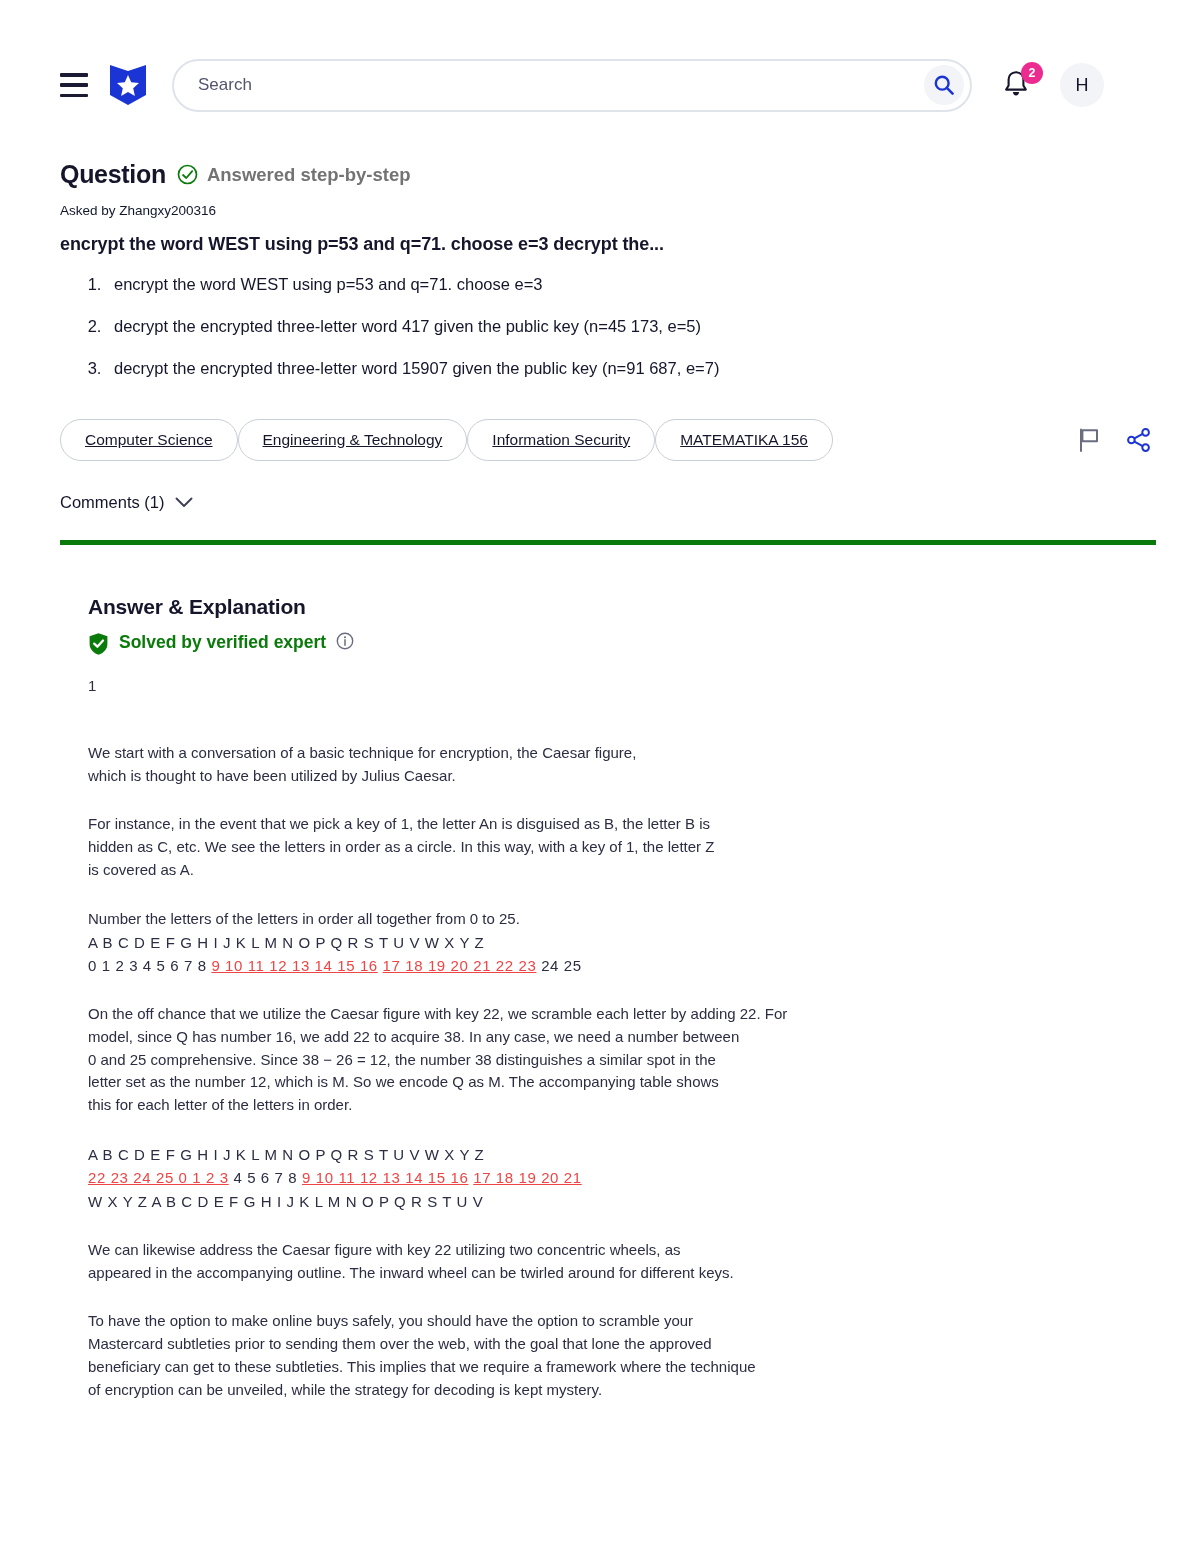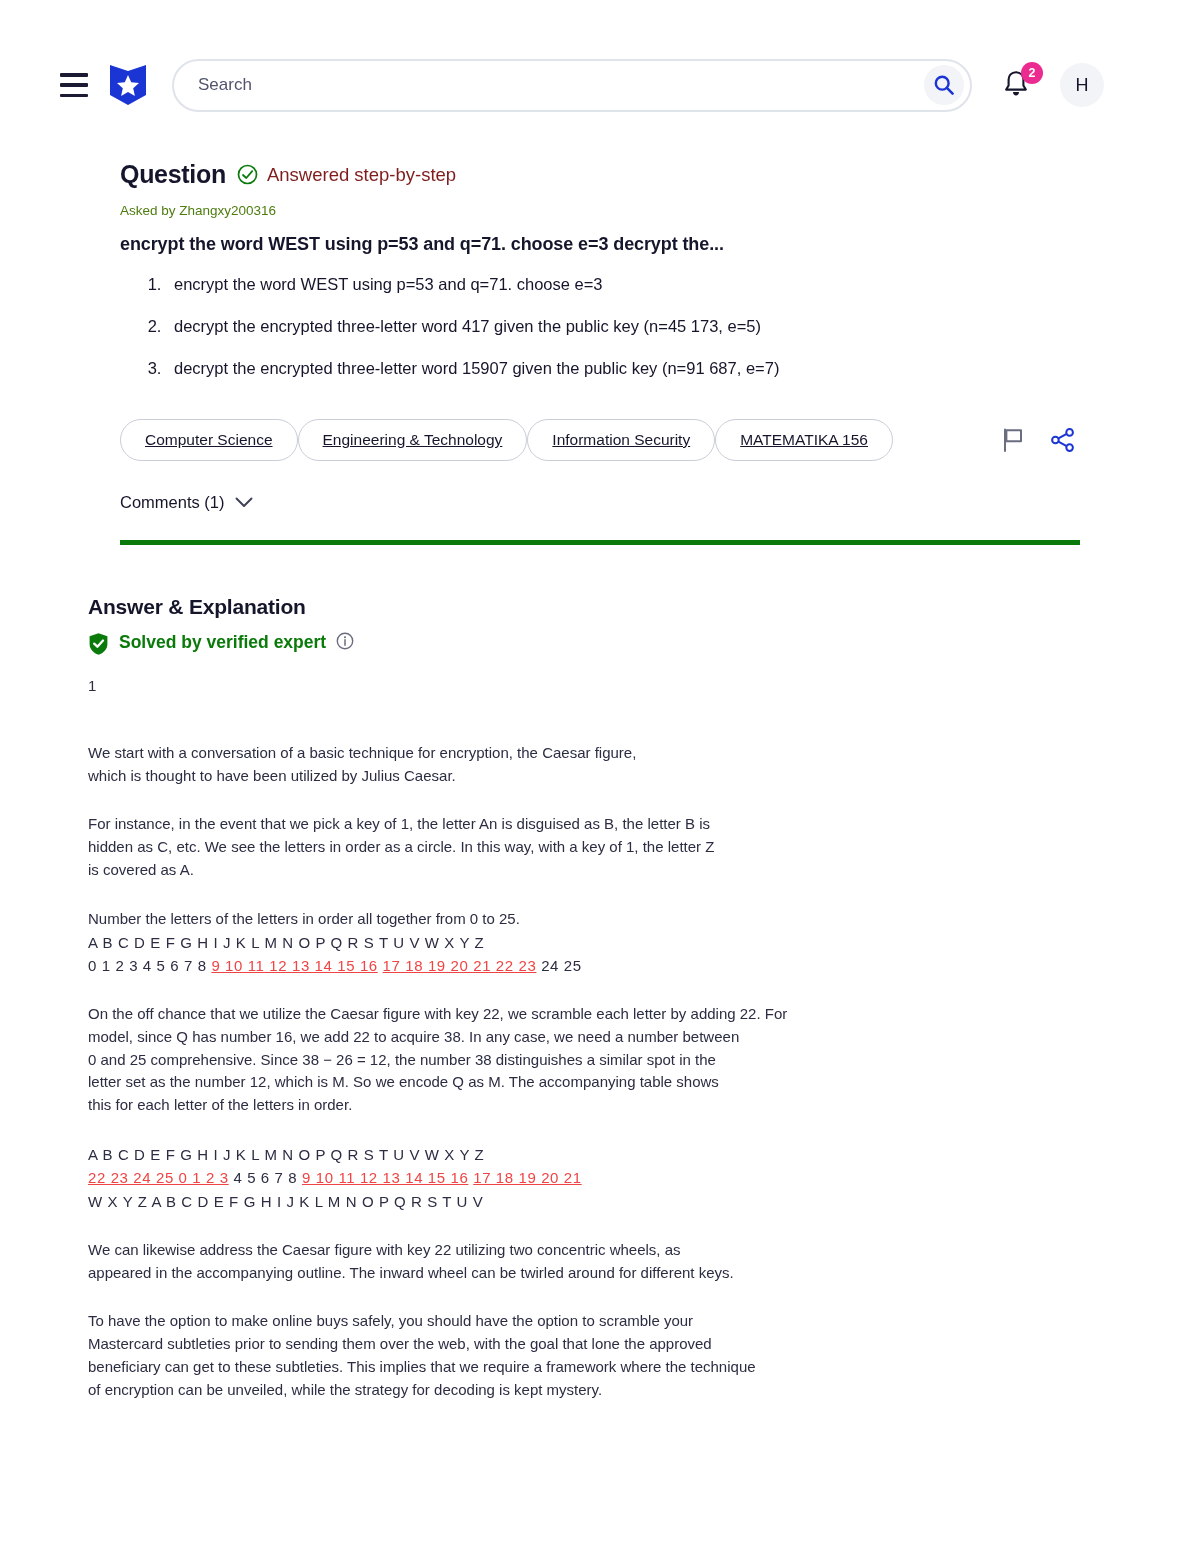--- a/index.html
+++ b/index.html
@@ -52,28 +52,28 @@
     font-size: 12.5px; font-weight: bold; line-height: 22px; text-align: center;
     padding: 0 4px;
   }
   .avatar {
     margin-left: 28px; width: 44px; height: 44px; border-radius: 50%;
     background: #f2f4f8; display: flex; align-items: center; justify-content: center;
     font-size: 18px; color: #15162b; cursor: pointer; flex: none;
   }
 
   
-  .content { position: absolute; left: 0; right: 0; top: 160px; padding: 0 120px; }
+  .content { position: absolute; left: 16px; right: 0; top: 160px; padding: 0 44px; }
 
   .q-head { display: flex; align-items: center; gap: 11px; margin-bottom: 14px; }
   .q-title { font-size: 25px; font-weight: bold; letter-spacing: -0.3px; }
   .answered { display: flex; align-items: center; gap: 9px; }
-  .answered-text { color: #7f1d1d; font-size: 18.5px; font-weight: normal; }
-
-  .asked-by { font-size: 13.5px; color: #4d7c0f; margin-bottom: 16px; }
+  .answered-text { color: #737373; font-size: 18.5px; font-weight: bold; }
+
+  .asked-by { font-size: 13.5px; color: #0f172a; margin-bottom: 16px; }
   .q-sub { font-size: 18px; font-weight: bold; letter-spacing: -0.1px; margin-bottom: 14px; }
 
   ol.q-list { list-style: decimal; margin: 0 0 0 46px; padding: 0; }
   ol.q-list li { font-size: 16.5px; line-height: 1.45; margin: 18px 0; padding-left: 8px; }
 
   .tags-row { display: flex; align-items: center; margin-top: 38px; }
   .tags { display: flex; flex: 1 1 auto; }
   .tag {
     border: 1.5px solid #c9ced8; border-radius: 26px;
     padding: 11px 24px; font-size: 15.5px; color: #15162b;

